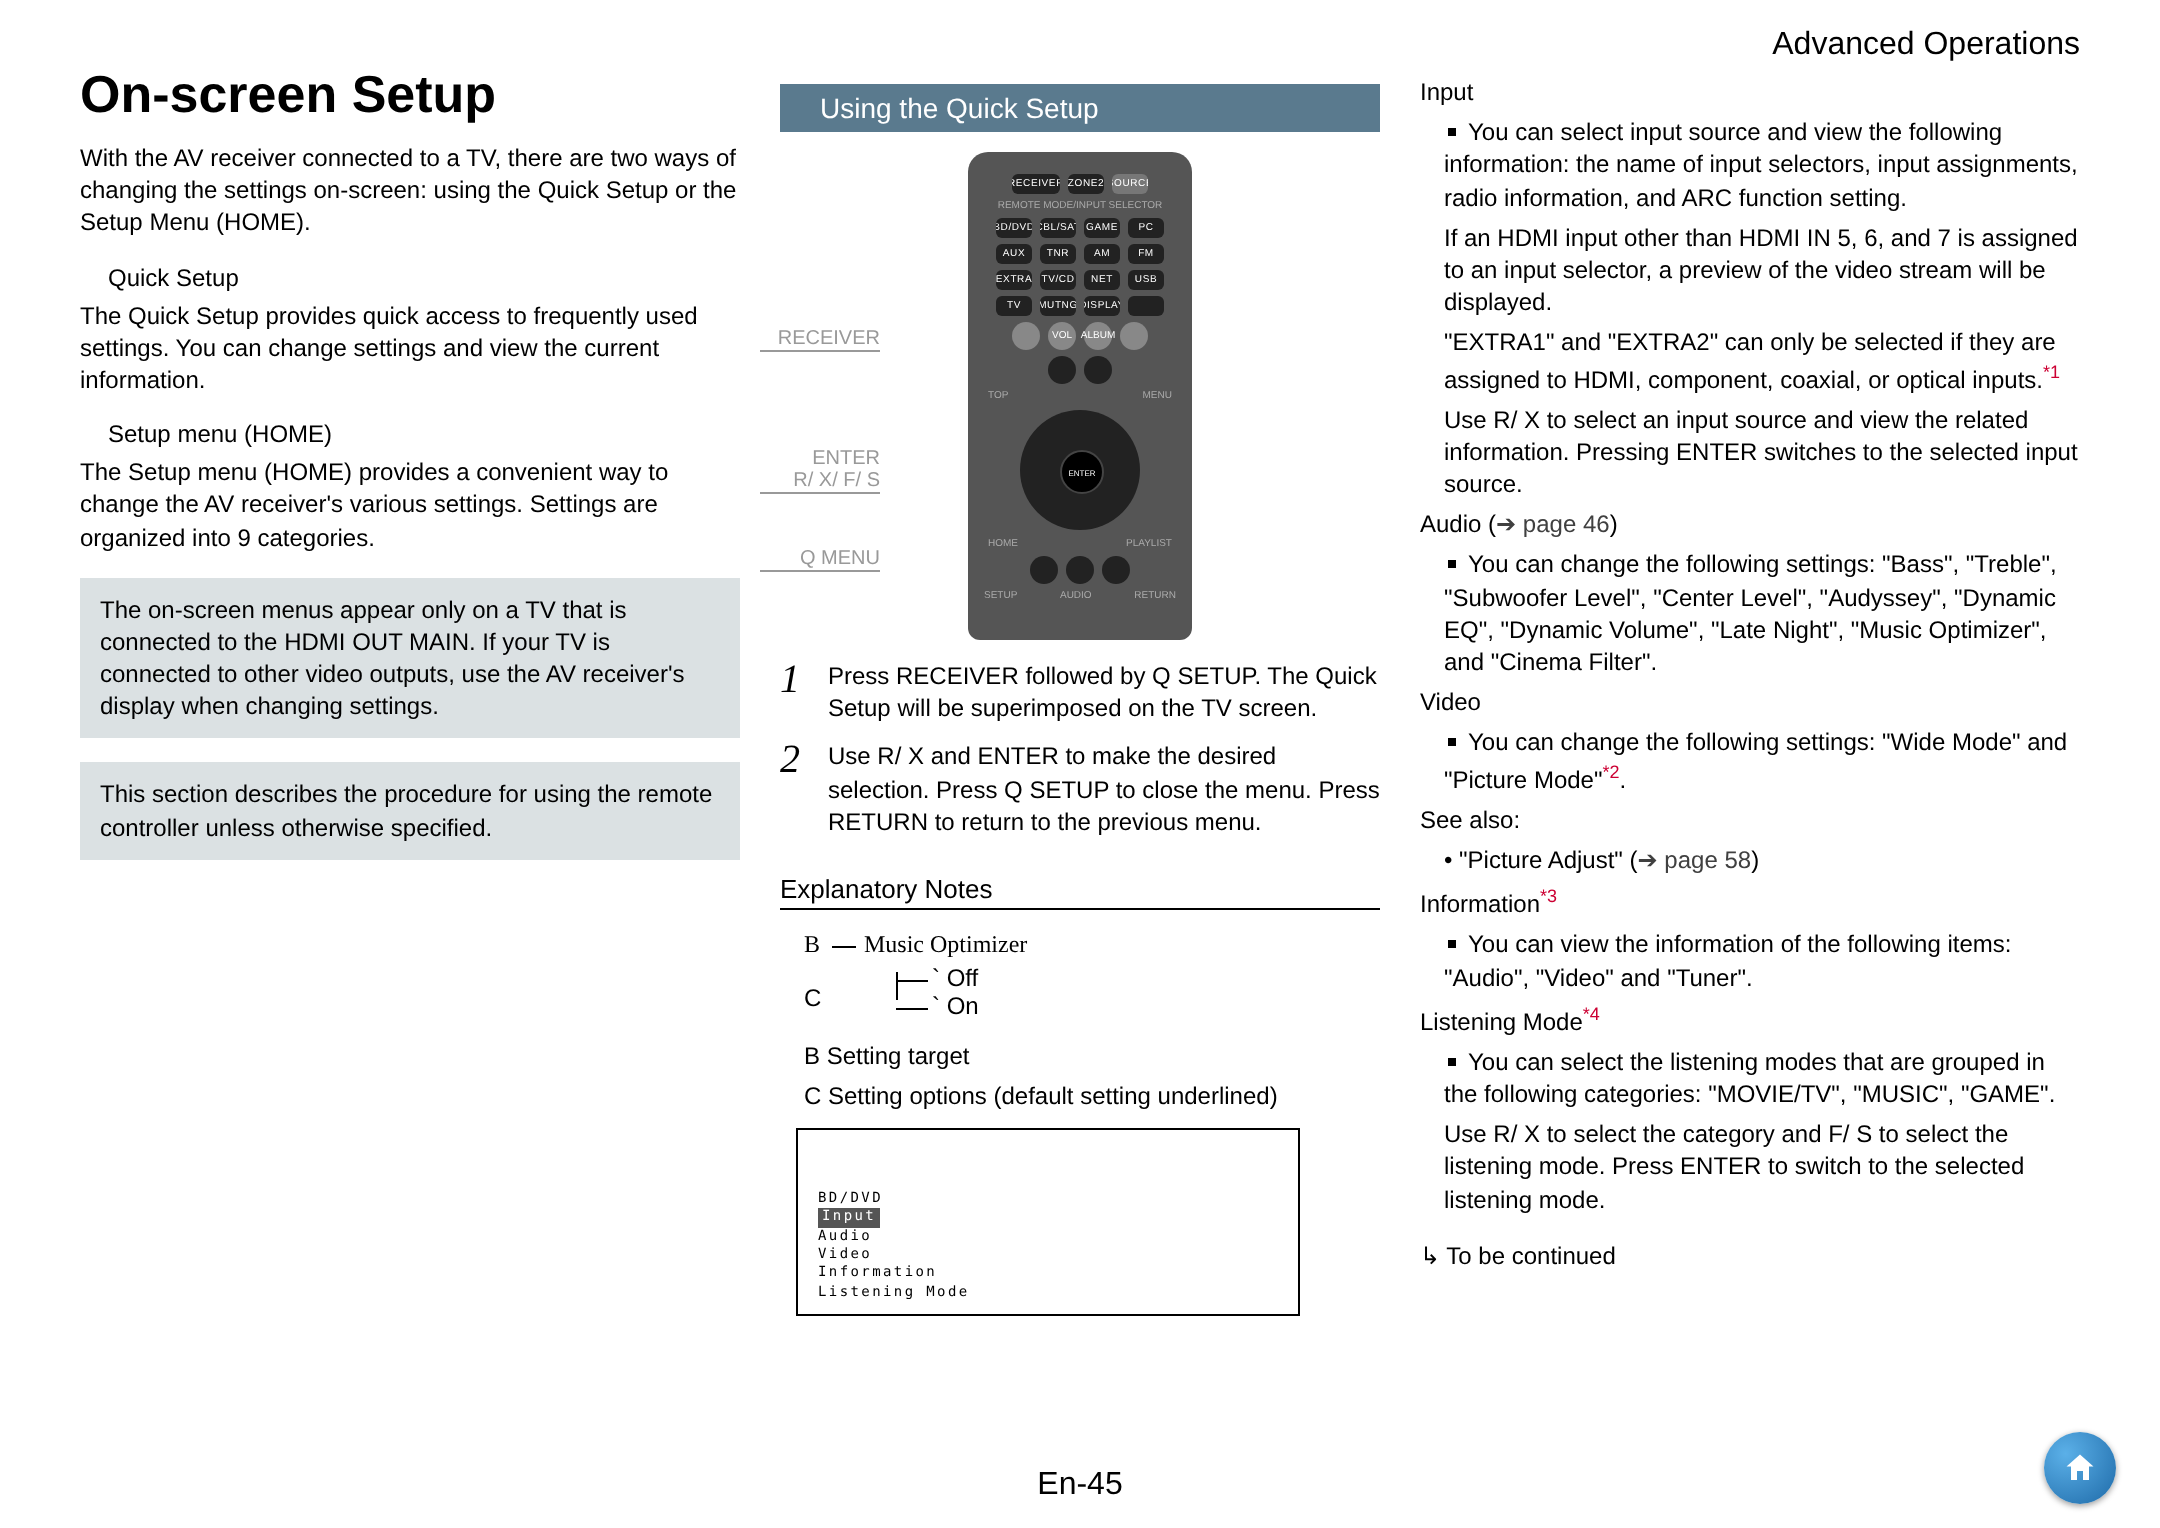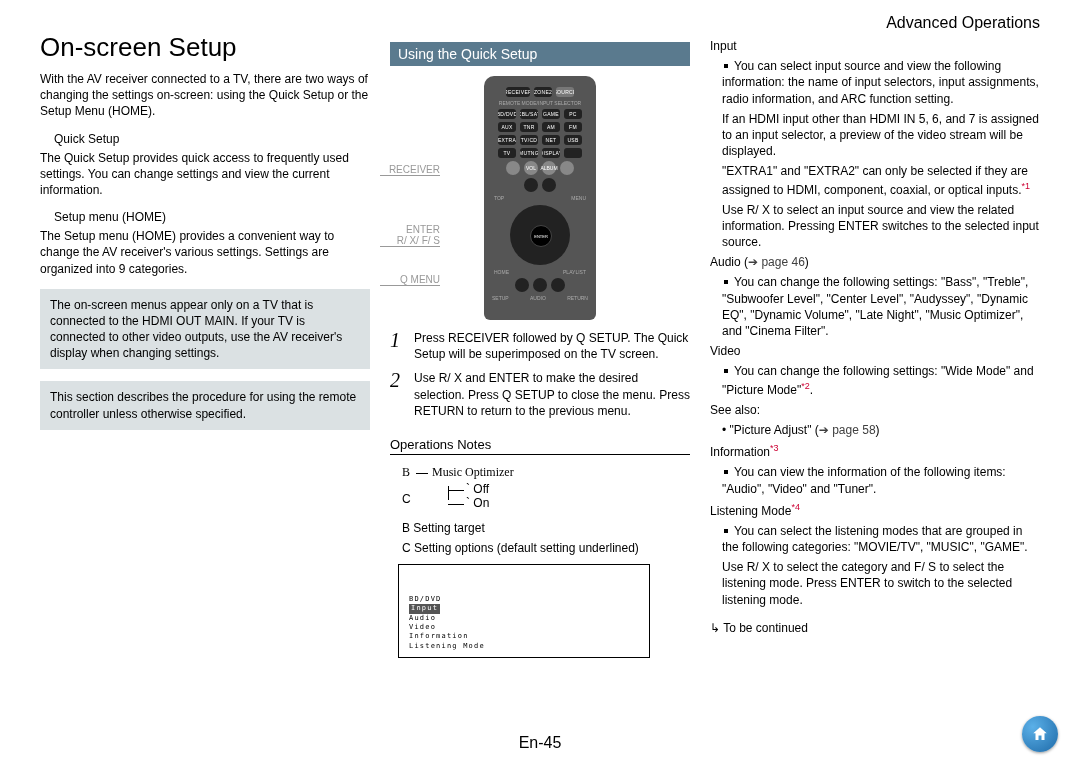--- a/index.html
+++ b/index.html
@@ -26,27 +26,27 @@
   .col2 { flex: 0 0 300px; }
   .col3 { flex: 0 0 330px; }
   .header-right {
     position: absolute;
     top: 14px;
     right: 40px;
     font-size: 16px;
   }
   h1 {
     font-size: 26px;
-    font-weight: normal;
+    font-weight: bold;
     margin: 22px 0 8px 0;
   }
   .section-banner {
     background: #5a7a8e;
     color: #fff;
-    padding: 4px 8px;
+    padding: 4px 20px;
     font-size: 14px;
     margin: 32px 0 10px 0;
   }
   .note-box {
     background: #dbe1e3;
     padding: 8px 10px;
     margin: 12px 0;
     line-height: 1.35;
   }
   p { margin: 4px 0; line-height: 1.35; }
@@ -236,21 +236,21 @@
 
     <div class="step">
       <div class="step-num">1</div>
       <div class="step-body">Press RECEIVER followed by Q SETUP. The Quick Setup will be superimposed on the TV screen.</div>
     </div>
     <div class="step">
       <div class="step-num">2</div>
       <div class="step-body">Use R/ X and ENTER to make the desired selection. Press Q SETUP to close the menu. Press RETURN to return to the previous menu.</div>
     </div>
 
-    <div class="section-title">Operations Notes</div>
+    <div class="section-title">Explanatory Notes</div>
     <hr class="hr">
 
     <div class="indent12">
       <div class="lead-b">Music Optimizer</div>
       <div class="lead-c">
         <div class="tree">
           <div>` Off</div>
           <div>` On</div>
         </div>
       </div>

